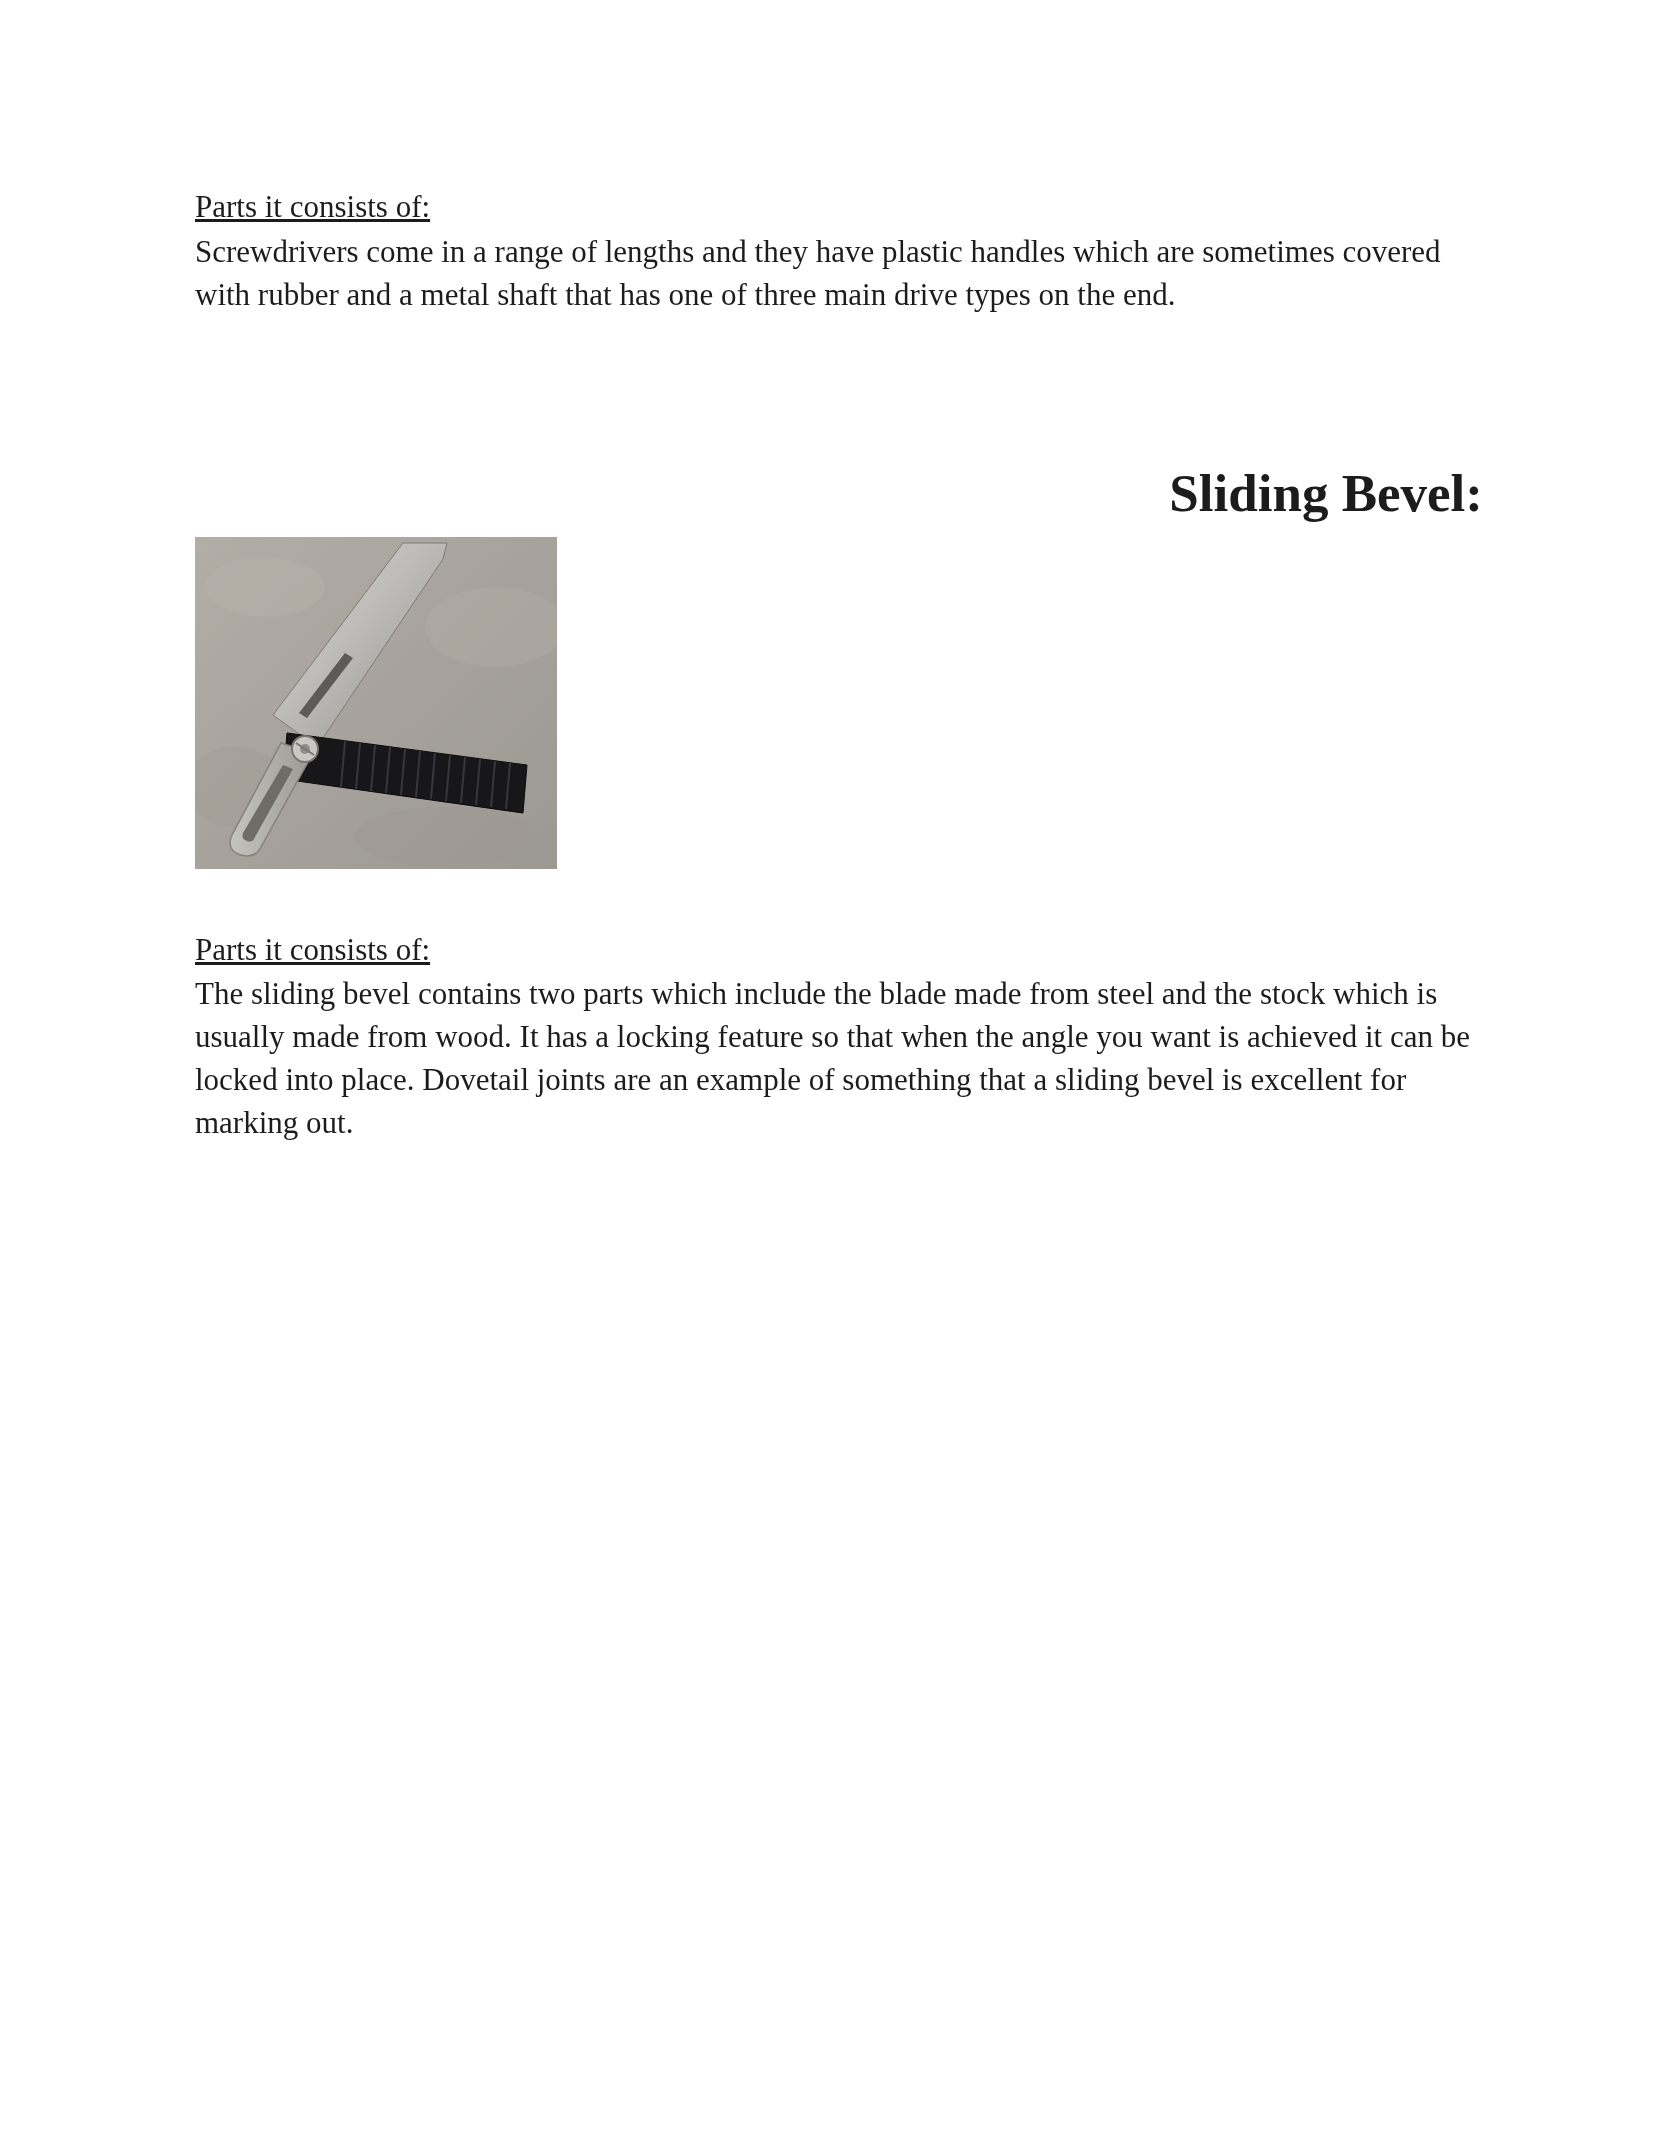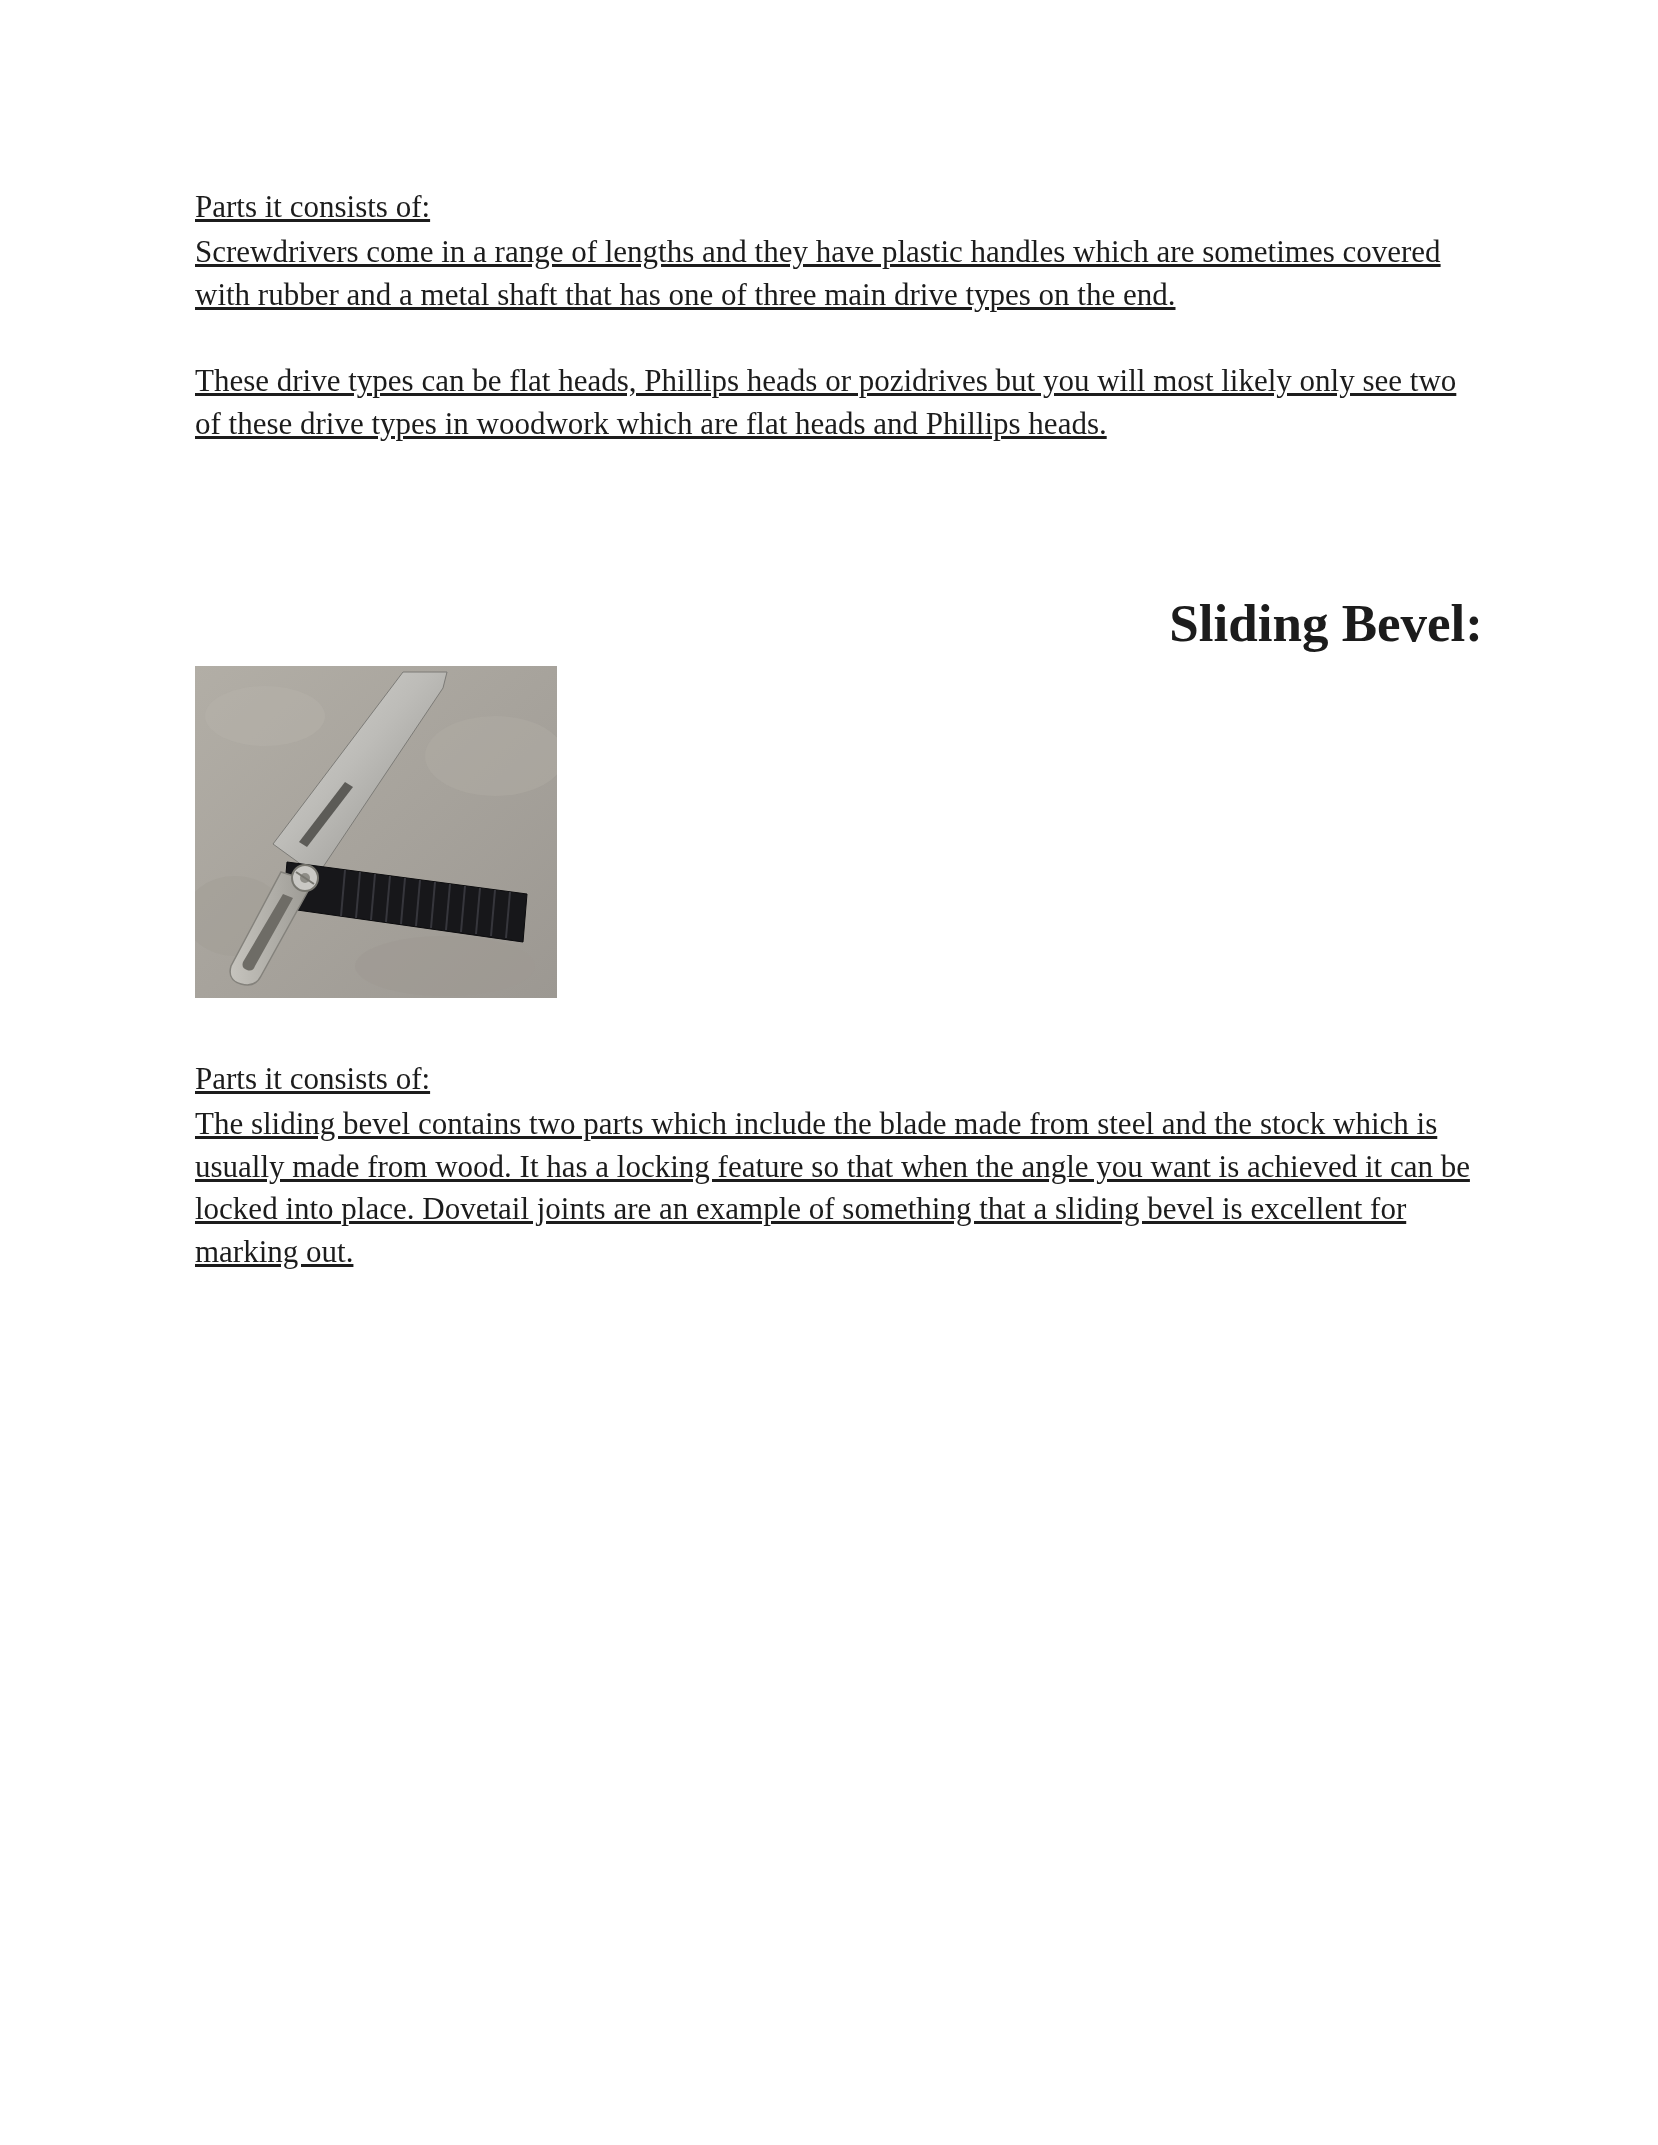--- a/index.html
+++ b/index.html
@@ -26,21 +26,20 @@
     font-weight: normal;
     text-decoration: underline;
     margin: 0 0 2px 0;
     line-height: 1.38;
   }
   .body-para {
     font-size: 31px;
     line-height: 1.38;
     margin: 0 0 44px 0;
     max-width: 1300px;
-    text-decoration: underline;
   }
   .section-title {
     font-size: 53px;
     font-weight: bold;
     margin: 148px 0 14px 0;
     letter-spacing: 0px;
     line-height: 1.1;
     text-align: right;
   }
   .tool-figure {
@@ -54,21 +53,20 @@
   .gap-before-parts { margin-top: 60px; }
 </style>
 </head>
 <body>
 
 <div class="page">
 
   <section>
     <div class="small-heading">Parts it consists of:</div>
     <p class="body-para">Screwdrivers come in a range of lengths and they have plastic handles which are sometimes covered with rubber and a metal shaft that has one of three main drive types on the end.</p>
-    <p class="body-para">These drive types can be flat heads, Phillips heads or pozidrives but you will most likely only see two of these drive types in woodwork which are flat heads and Phillips heads.</p>
   </section>
 
   <section>
     <h1 class="section-title">Sliding Bevel:</h1>
 
     <figure class="tool-figure">
       <svg width="362" height="332" viewBox="0 0 362 332">
         <defs>
           <linearGradient id="bgGrad" x1="0" y1="0" x2="1" y2="1">
             <stop offset="0" stop-color="#b2aea6"></stop>

